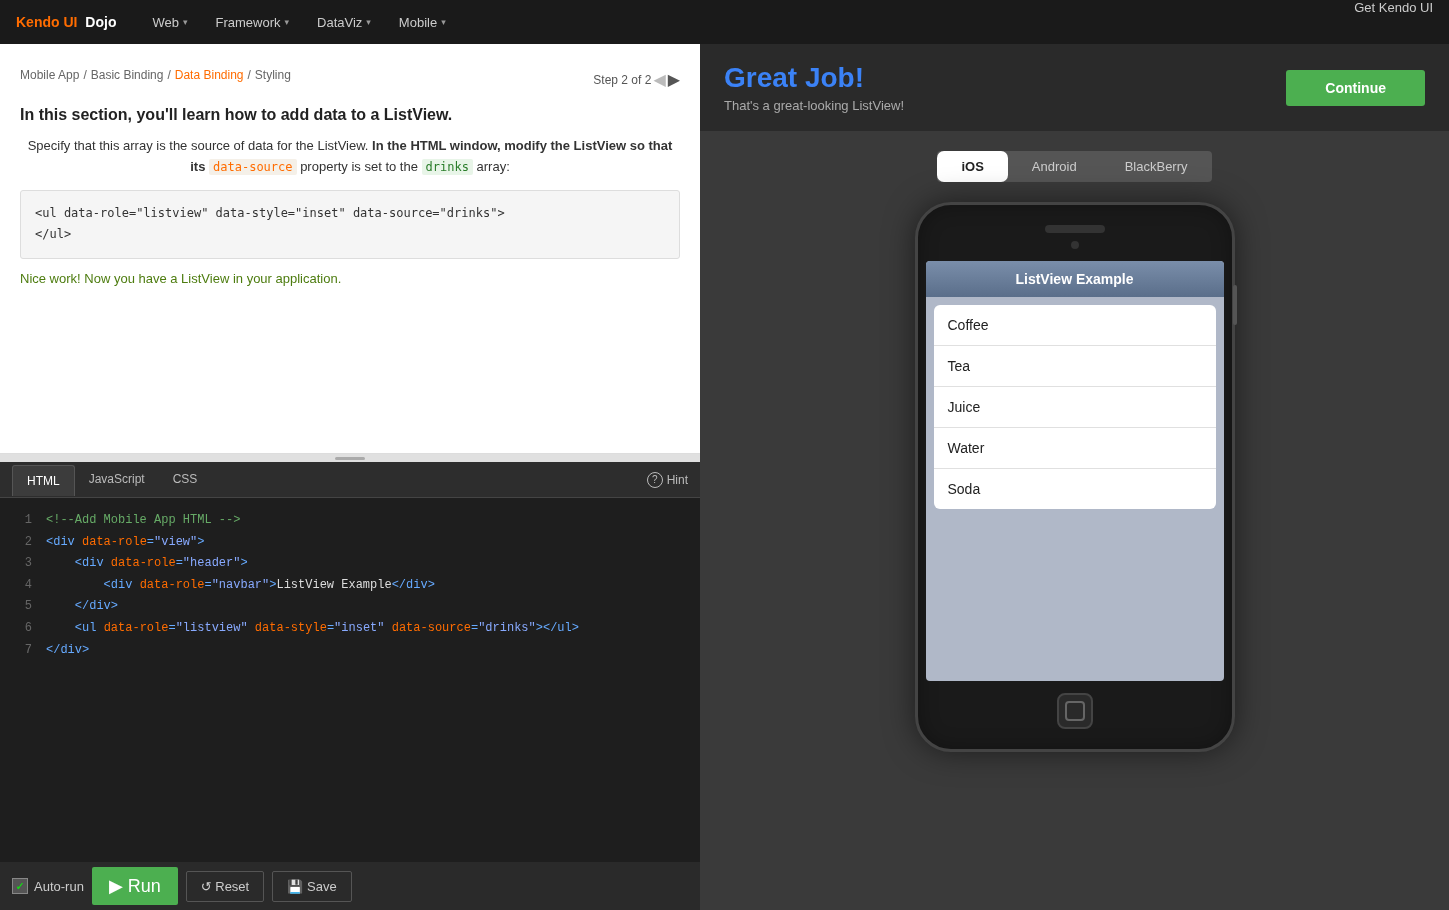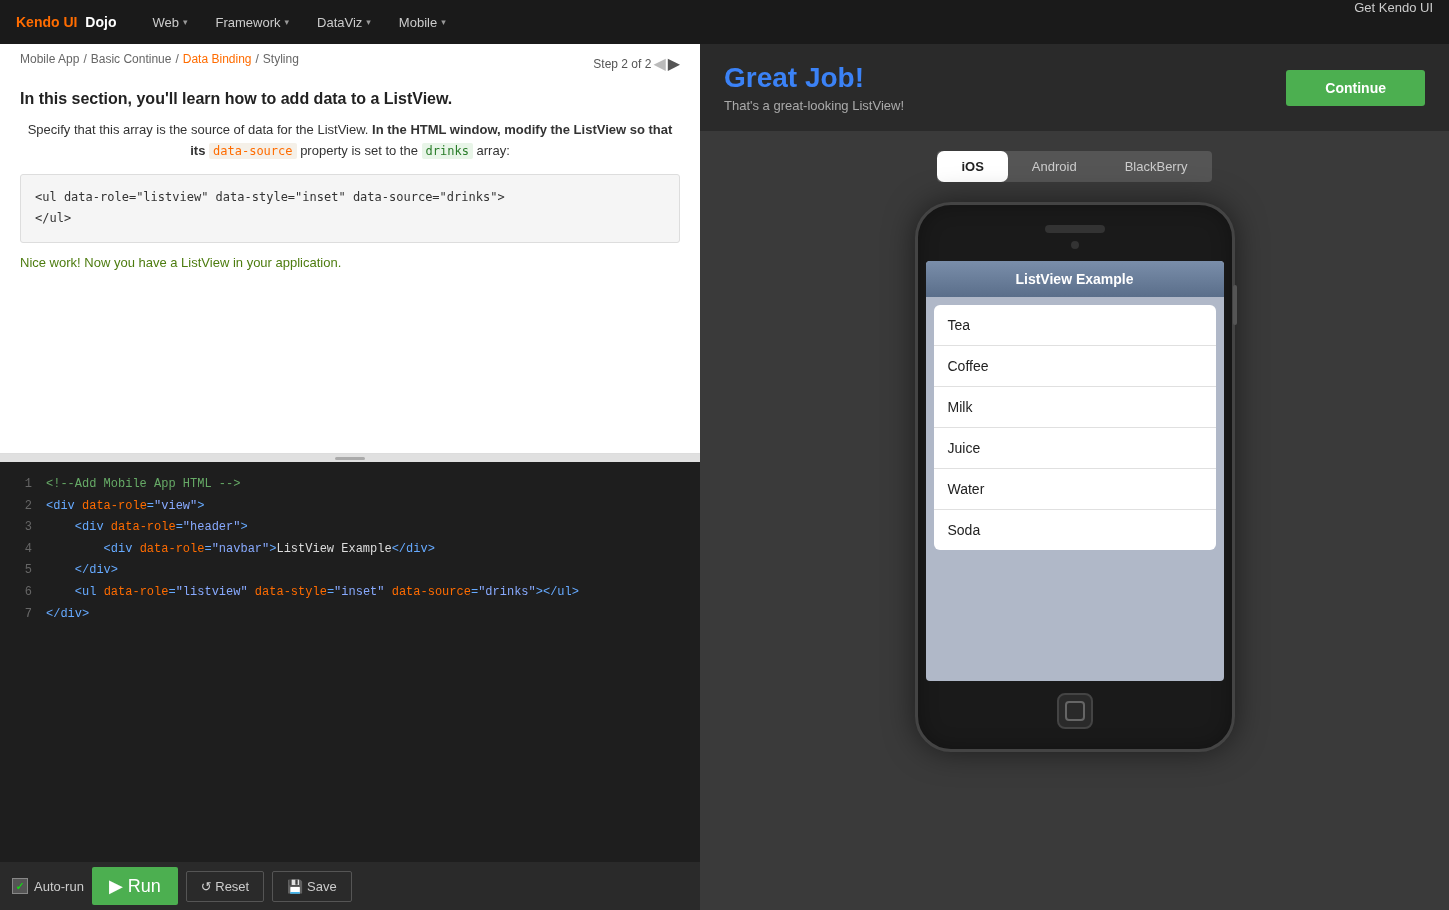--- a/index.html
+++ b/index.html
@@ -52,21 +52,21 @@
       width: 700px;
       background: #fff;
       display: flex;
       flex-direction: column;
       flex-shrink: 0;
     }
 
     
     .instruction-area {
       flex: 1;
-      padding: 8px 20px 16px 20px;
+      padding: 24px 20px 16px 20px;
       overflow-y: auto;
       border-bottom: 1px solid #ddd;
     }
     .breadcrumb {
       font-size: 12px;
       color: #666;
       margin-bottom: 10px;
       display: flex;
       align-items: center;
       gap: 4px;
@@ -465,21 +465,21 @@
 
 <div class="main-container">
 
   <div class="left-panel">
 
     <div class="instruction-area">
       <div class="breadcrumb-row">
         <div class="breadcrumb">
           <span class="breadcrumb-link">Mobile App</span>
           <span>/</span>
-          <span class="breadcrumb-link">Basic Continue</span>
+          <span class="breadcrumb-link">Basic Binding</span>
           <span>/</span>
           <span class="breadcrumb-active">Data Binding</span>
           <span>/</span>
           <span class="breadcrumb-link">Styling</span>
         </div>
         <div class="step-nav">
           <span>Step 2 of 2</span>
           <span class="step-arrow disabled">◀</span>
           <span class="step-arrow">▶</span>
         </div>
@@ -500,20 +500,29 @@
         &lt;ul data-role="listview" data-style="inset" data-source="drinks"&gt;<br>
         &lt;/ul&gt;
       </div>
 
       <p class="success-text">Nice work! Now you have a ListView in your application.</p>
     </div>
 
     <div class="resize-handle"></div>
 
     <div class="code-editor-area">
+      <div class="editor-tabs">
+        <div class="editor-tab active">HTML</div>
+        <div class="editor-tab">JavaScript</div>
+        <div class="editor-tab">CSS</div>
+        <div class="hint-btn">
+          <div class="hint-icon">?</div>
+          <span>Hint</span>
+        </div>
+      </div>
       <div class="code-content">
         <div class="code-line">
           <span class="line-num">1</span>
           <span class="line-code c-comment">&lt;!--Add Mobile App HTML --&gt;</span>
         </div>
         <div class="code-line">
           <span class="line-num">2</span>
           <span class="line-code"><span class="c-tag">&lt;div </span><span class="c-attr">data-role</span><span class="c-tag">=</span><span class="c-val">"view"</span><span class="c-tag">&gt;</span></span>
         </div>
         <div class="code-line">
@@ -569,23 +578,22 @@
         <div class="device-tab">BlackBerry</div>
       </div>
 
       <div class="phone-mockup">
         <div class="phone-side-btn"></div>
         <div class="phone-speaker"></div>
         <div class="phone-camera"></div>
         <div class="phone-screen">
           <div class="phone-screen-header">ListView Example</div>
           <div class="phone-screen-list">
+            <div class="phone-list-item">Coffee</div>
             <div class="phone-list-item">Tea</div>
-            <div class="phone-list-item">Coffee</div>
-            <div class="phone-list-item">Milk</div>
             <div class="phone-list-item">Juice</div>
             <div class="phone-list-item">Water</div>
             <div class="phone-list-item">Soda</div>
           </div>
           <div class="phone-screen-footer"></div>
         </div>
         <div class="phone-home-btn">
           <div class="phone-home-inner"></div>
         </div>
       </div>

